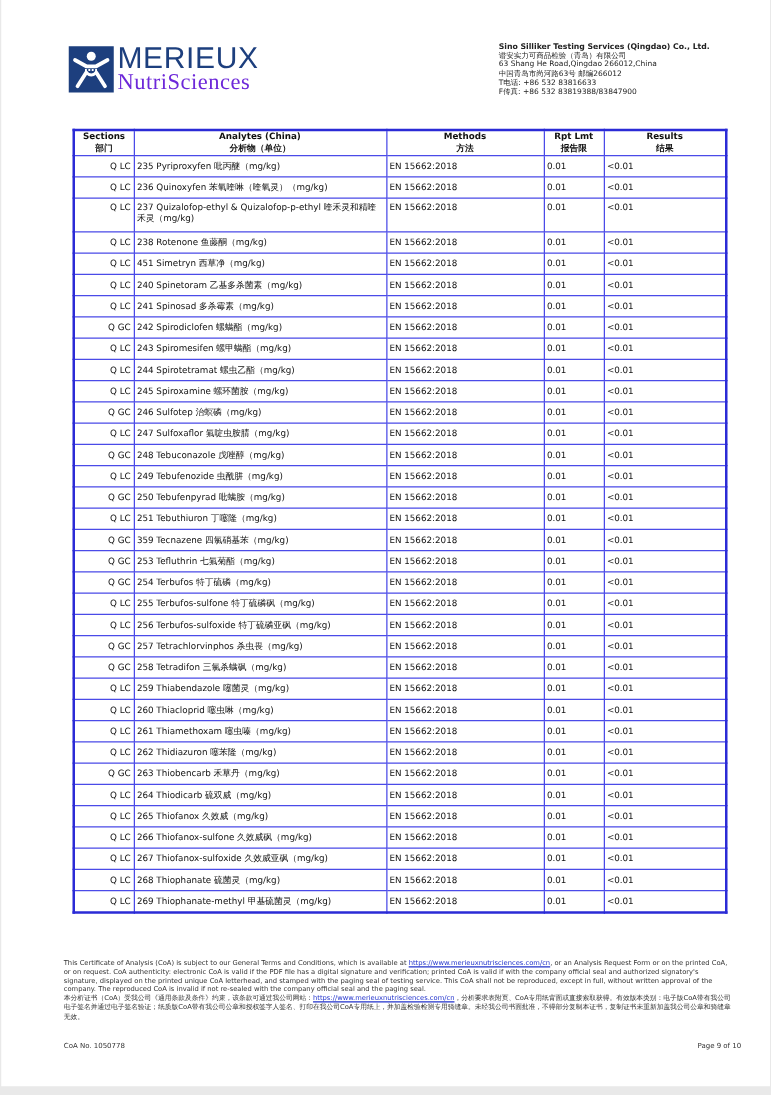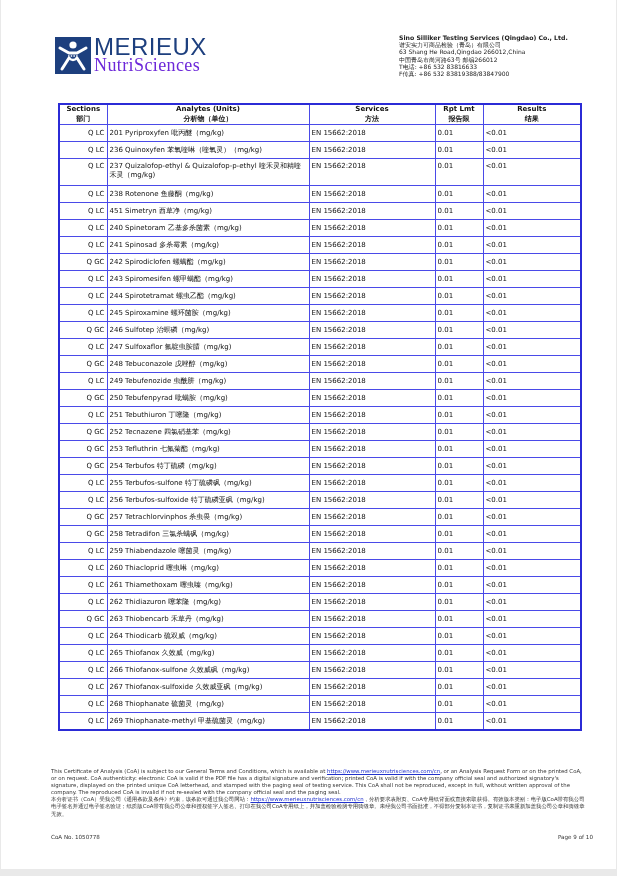--- a/index.html
+++ b/index.html
@@ -66,39 +66,39 @@
         <col style="width:48px">
         <col>
     </colgroup>
     <tbody id="tbody">
       <tr class="hdr">
         <td>
             <div>Sections</div>
             <div>部门</div>
           </td>
         <td>
-            <div>Analytes (Units)</div>
+            <div>Analytes (China)</div>
             <div>分析物（单位）</div>
           </td>
         <td>
-            <div>Services</div>
+            <div>Methods</div>
             <div>方法</div>
           </td>
         <td>
             <div>Rpt Lmt</div>
             <div>报告限</div>
           </td>
         <td>
             <div>Results</div>
             <div>结果</div>
           </td>
       </tr>
     <tr class="row">
           <td class="sec">Q LC</td>
-          <td class="ana">201 Pyriproxyfen 吡丙醚（mg/kg)</td>
+          <td class="ana">235 Pyriproxyfen 吡丙醚（mg/kg)</td>
           <td class="met">EN 15662:2018</td>
           <td class="lmt">0.01</td>
           <td class="res">&lt;0.01</td>
         </tr>
         <tr class="row">
           <td class="sec">Q LC</td>
           <td class="ana">236 Quinoxyfen 苯氧喹啉（喹氧灵）（mg/kg)</td>
           <td class="met">EN 15662:2018</td>
           <td class="lmt">0.01</td>
           <td class="res">&lt;0.01</td>
@@ -203,21 +203,21 @@
         </tr>
         <tr class="row">
           <td class="sec">Q LC</td>
           <td class="ana">251 Tebuthiuron 丁噻隆（mg/kg)</td>
           <td class="met">EN 15662:2018</td>
           <td class="lmt">0.01</td>
           <td class="res">&lt;0.01</td>
         </tr>
         <tr class="row">
           <td class="sec">Q GC</td>
-          <td class="ana">252 Tecnazene 四氯硝基苯（mg/kg)</td>
+          <td class="ana">359 Tecnazene 四氯硝基苯（mg/kg)</td>
           <td class="met">EN 15662:2018</td>
           <td class="lmt">0.01</td>
           <td class="res">&lt;0.01</td>
         </tr>
         <tr class="row">
           <td class="sec">Q GC</td>
           <td class="ana">253 Tefluthrin 七氟菊酯（mg/kg)</td>
           <td class="met">EN 15662:2018</td>
           <td class="lmt">0.01</td>
           <td class="res">&lt;0.01</td>

